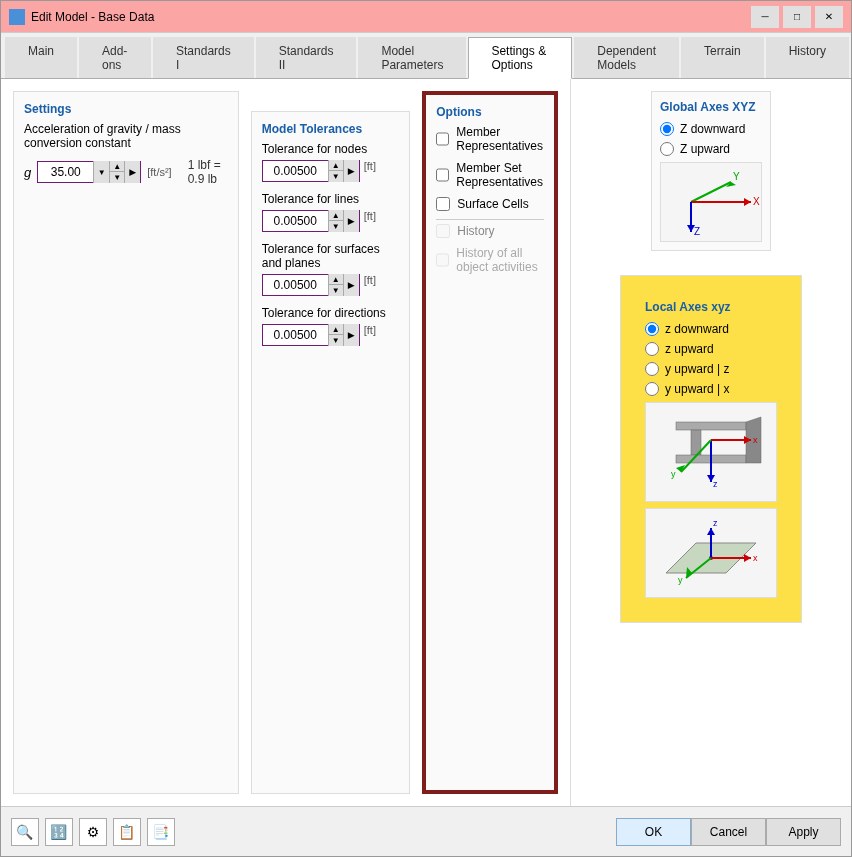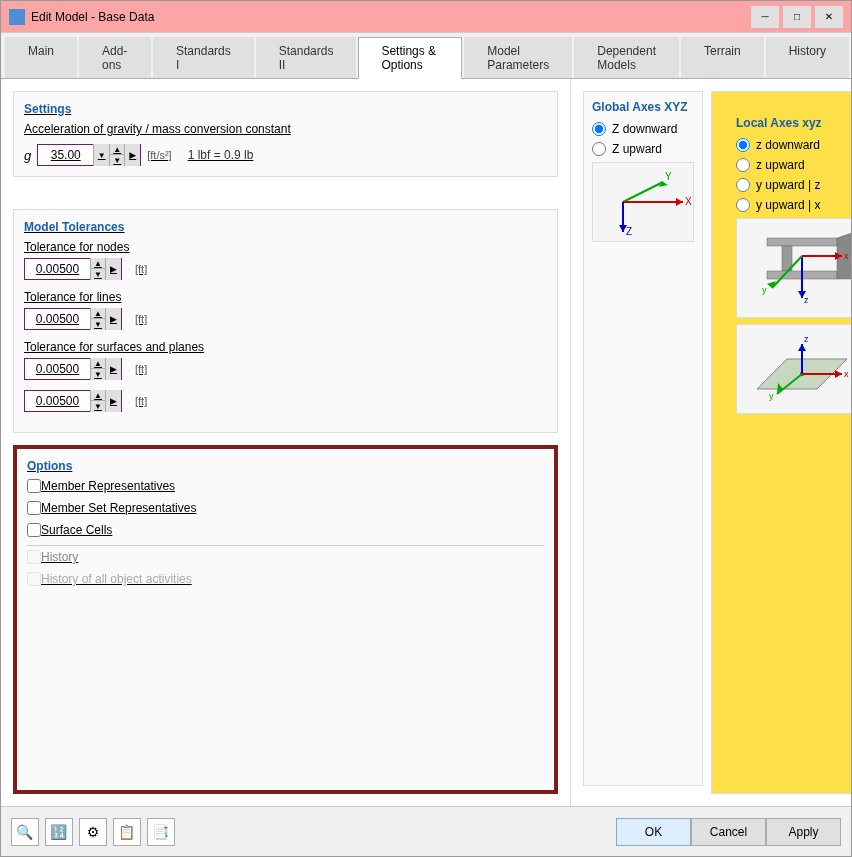--- a/index.html
+++ b/index.html
@@ -86,30 +86,30 @@
       display: flex;
       background: #fff;
       overflow: hidden;
     }
     .left-panel {
       flex: 1;
       padding: 12px;
       border-right: 1px solid #ddd;
       overflow-y: auto;
       display: flex;
-      flex-direction: column;
+      flex-direction: row;
       gap: 12px;
-      text-decoration: underline;
     }
     .right-panel {
       width: 280px;
       padding: 12px;
       display: flex;
-      flex-direction: row;
-      gap: 8px;
+      flex-direction: column;
+      gap: 16px;
+      align-items: center;
     }
     .section-title {
       font-weight: bold;
       color: #1a5fa8;
       font-size: 12px;
       margin-bottom: 6px;
     }
     .settings-section {
       border: 1px solid #ddd;
       padding: 10px;
@@ -196,33 +196,32 @@
     .tolerance-row {
       margin-bottom: 10px;
     }
     .tolerance-row label {
       display: block;
       margin-bottom: 4px;
       font-size: 12px;
     }
     .tolerance-input-row {
       display: flex;
-      align-items: center;
-      gap: 13px;
+      gap: 4px;
     }
     .options-section {
       border: 4px solid #7f1d1d;
       padding: 10px;
       background: #fafafa;
       flex: 1;
     }
     .checkbox-row {
       display: flex;
       align-items: center;
-      gap: 0;
+      gap: 7px;
       margin-bottom: 8px;
     }
     .checkbox-row input[type="checkbox"] {
       width: 14px;
       height: 14px;
       cursor: pointer;
     }
     .checkbox-row label {
       font-size: 12px;
       cursor: pointer;
@@ -348,22 +347,22 @@
       <button class="title-btn">□</button>
       <button class="title-btn close">✕</button>
     </div>
   </div>
 
   <div class="tabs-bar">
     <div class="tab">Main</div>
     <div class="tab">Add-ons</div>
     <div class="tab">Standards I</div>
     <div class="tab">Standards II</div>
+    <div class="tab">Model Parameters</div>
     <div class="tab active">Settings &amp; Options</div>
-    <div class="tab">Model Parameters</div>
     <div class="tab">Dependent Models</div>
     <div class="tab">Terrain</div>
     <div class="tab">History</div>
   </div>
 
   <div class="content-area">
 
     <div class="left-panel">
 
       <div class="settings-section">
@@ -427,20 +426,21 @@
                 <div class="spin-arrow">▲</div>
                 <div class="spin-arrow">▼</div>
               </div>
               <div class="spin-play">▶</div>
             </div>
             <span class="unit-label">[ft]</span>
           </div>
         </div>
 
         <div class="tolerance-row">
+          <label>Tolerance for directions</label>
           <div class="tolerance-input-row">
             <div class="spin-input">
               <input class="spin-value" style="width: 65px;" type="text" value="0.00500">
               <div class="spin-arrows">
                 <div class="spin-arrow">▲</div>
                 <div class="spin-arrow">▼</div>
               </div>
               <div class="spin-play">▶</div>
             </div>
             <span class="unit-label">[ft]</span>

